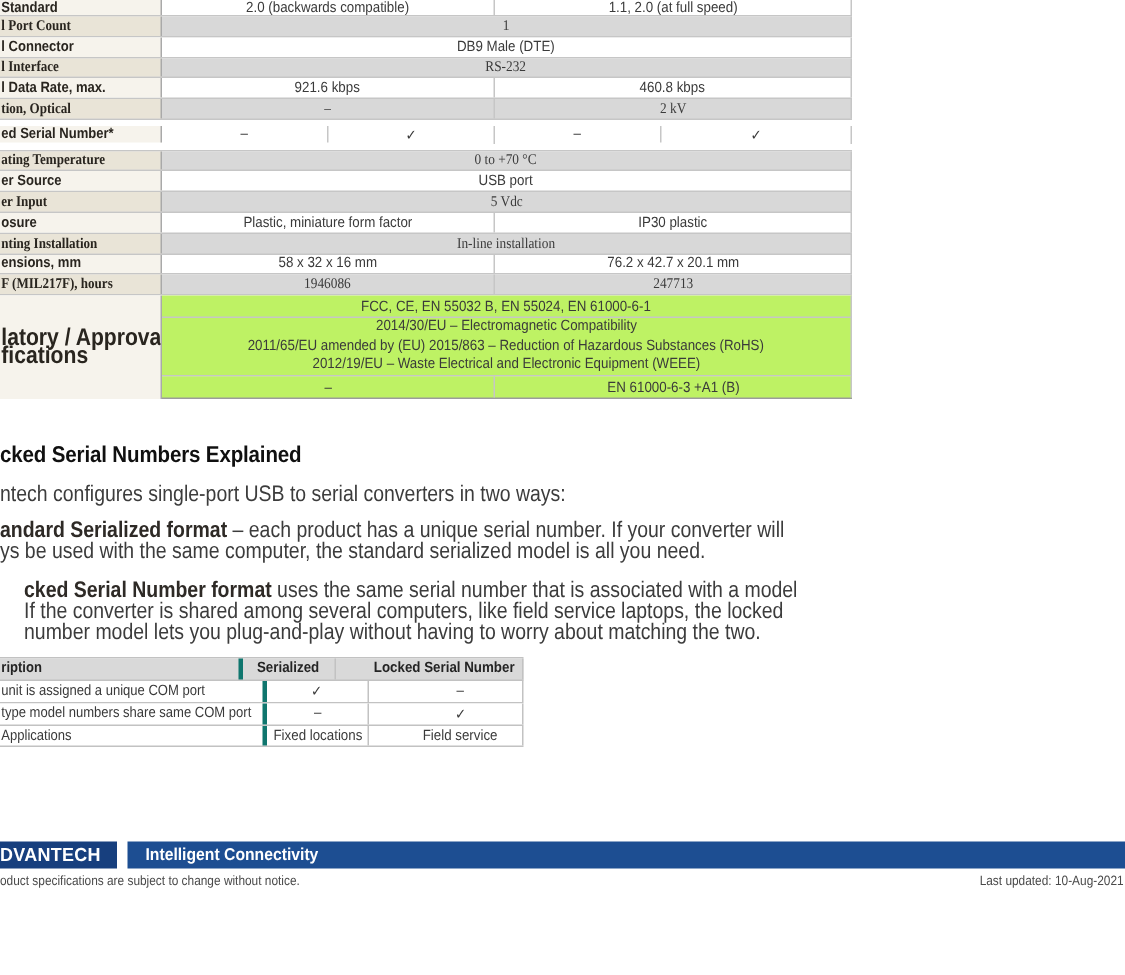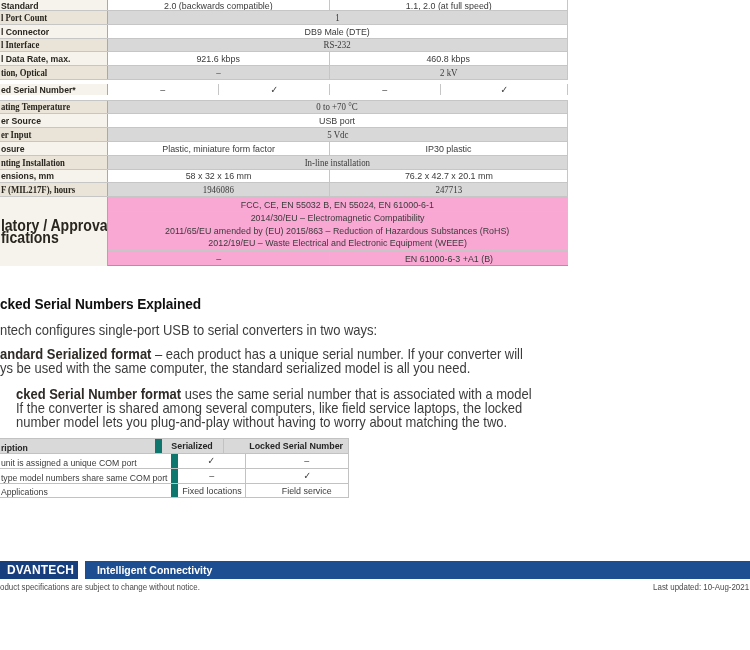--- a/index.html
+++ b/index.html
@@ -26,21 +26,21 @@
   .vspan{flex:1;border-right:1px solid #c6c6c6;}
   .vs{width:111px;border-right:1px solid #c6c6c6;}
   .vslast{flex:1;border-right:1px solid #c6c6c6;}
 
   .reg{border-bottom:none;}
   .reg > .lbl{height:auto;font-size:16px;}
   .reg .lbl-lines{transform:scaleX(0.88);transform-origin:0 50%;white-space:nowrap;line-height:11.8px;padding-left:1px;}
   .regbody{flex:1;display:flex;flex-direction:column;min-width:0;}
   .regrow{display:flex;align-items:center;justify-content:center;box-sizing:border-box;
           border-bottom:1px solid #c6c6c6;border-right:1px solid #c6c6c6;
-          font-size:9.9px;color:#3a3a3a;background:#f9a8d4;}
+          font-size:9.9px;color:#3a3a3a;background:#bef264;}
   .regrow span{transform:scaleX(0.9);white-space:nowrap;display:inline-block;}
   .regrow1{height:15.3px;}
   .regrow2{height:38.3px;flex-direction:column;line-height:12.7px;}
   .regrow3{height:15.7px;border-bottom:1px solid #9c9c9c;border-right:none;padding:0;justify-content:flex-start;}
   .regrow3 .va,.regrow3 .vb{height:100%;}
 
   
   .heading{position:absolute;left:0;top:295px;font-size:15.2px;font-weight:bold;color:#101010;
            transform:scaleX(0.9);transform-origin:0 0;white-space:nowrap;letter-spacing:-0.1px;}
   .bodyblock{position:absolute;left:0;font-size:15px;color:#3c3c3c;}
@@ -48,30 +48,30 @@
   .bline b{color:#2e2a26;}
   .intro{top:323px;}
   .p1{top:347px;}
   .p2{top:387px;padding-left:16px;}
 
   
   .cmp{position:absolute;left:0;top:437.5px;width:349px;border-top:1px solid #c2c2c2;}
   .crow{display:flex;box-sizing:border-box;border-bottom:1px solid #c2c2c2;background:#fff;
         height:14.8px;font-size:9.9px;color:#3a3a3a;}
   .crow.head{background:#d9d9d9;font-weight:bold;height:15.6px;color:#242424;}
-  .cdesc{width:178px;box-sizing:border-box;border-right:7px solid #0f766e;display:flex;align-items:flex-end;overflow:hidden;}
+  .cdesc{width:178px;box-sizing:border-box;border-right:3px solid #0f766e;display:flex;align-items:center;overflow:hidden;}
   .cdesc > span{transform:scaleX(0.88);transform-origin:0 50%;white-space:nowrap;padding-left:1px;}
   .ccell{display:flex;align-items:center;justify-content:center;box-sizing:border-box;}
   .ccell > span{transform:scaleX(0.9);white-space:nowrap;}
   .cser{width:68px;border-right:1px solid #c2c2c2;}
   .clock{flex:1;border-right:1px solid #c2c2c2;margin-left:20px;}
 
   
   .logo{position:absolute;left:0;top:561px;width:77.5px;height:17.5px;background:#173f7e;
-        display:flex;align-items:center;overflow:hidden;justify-content:flex-end;}
+        display:flex;align-items:center;overflow:hidden;}
   .logo > span{color:#fff;font-weight:bold;font-size:12.6px;letter-spacing:0.2px;
         transform:scaleX(0.95);transform-origin:0 50%;white-space:nowrap;padding-left:0px;}
   .bar{position:absolute;left:84.5px;top:561px;right:0;height:17.5px;background:#1d4e92;
         display:flex;align-items:center;}
   .bar > span{color:#fff;font-weight:bold;font-size:11.4px;padding-left:13px;
         transform:scaleX(0.92);transform-origin:0 50%;white-space:nowrap;}
   .disc{position:absolute;left:0;top:582px;font-size:9px;color:#4a4a4a;
         transform:scaleX(0.88);transform-origin:0 50%;white-space:nowrap;height:10px;line-height:10px;}
   .updated{position:absolute;right:1px;top:582px;font-size:9px;color:#4a4a4a;
         transform:scaleX(0.88);transform-origin:100% 50%;white-space:nowrap;height:10px;line-height:10px;}

